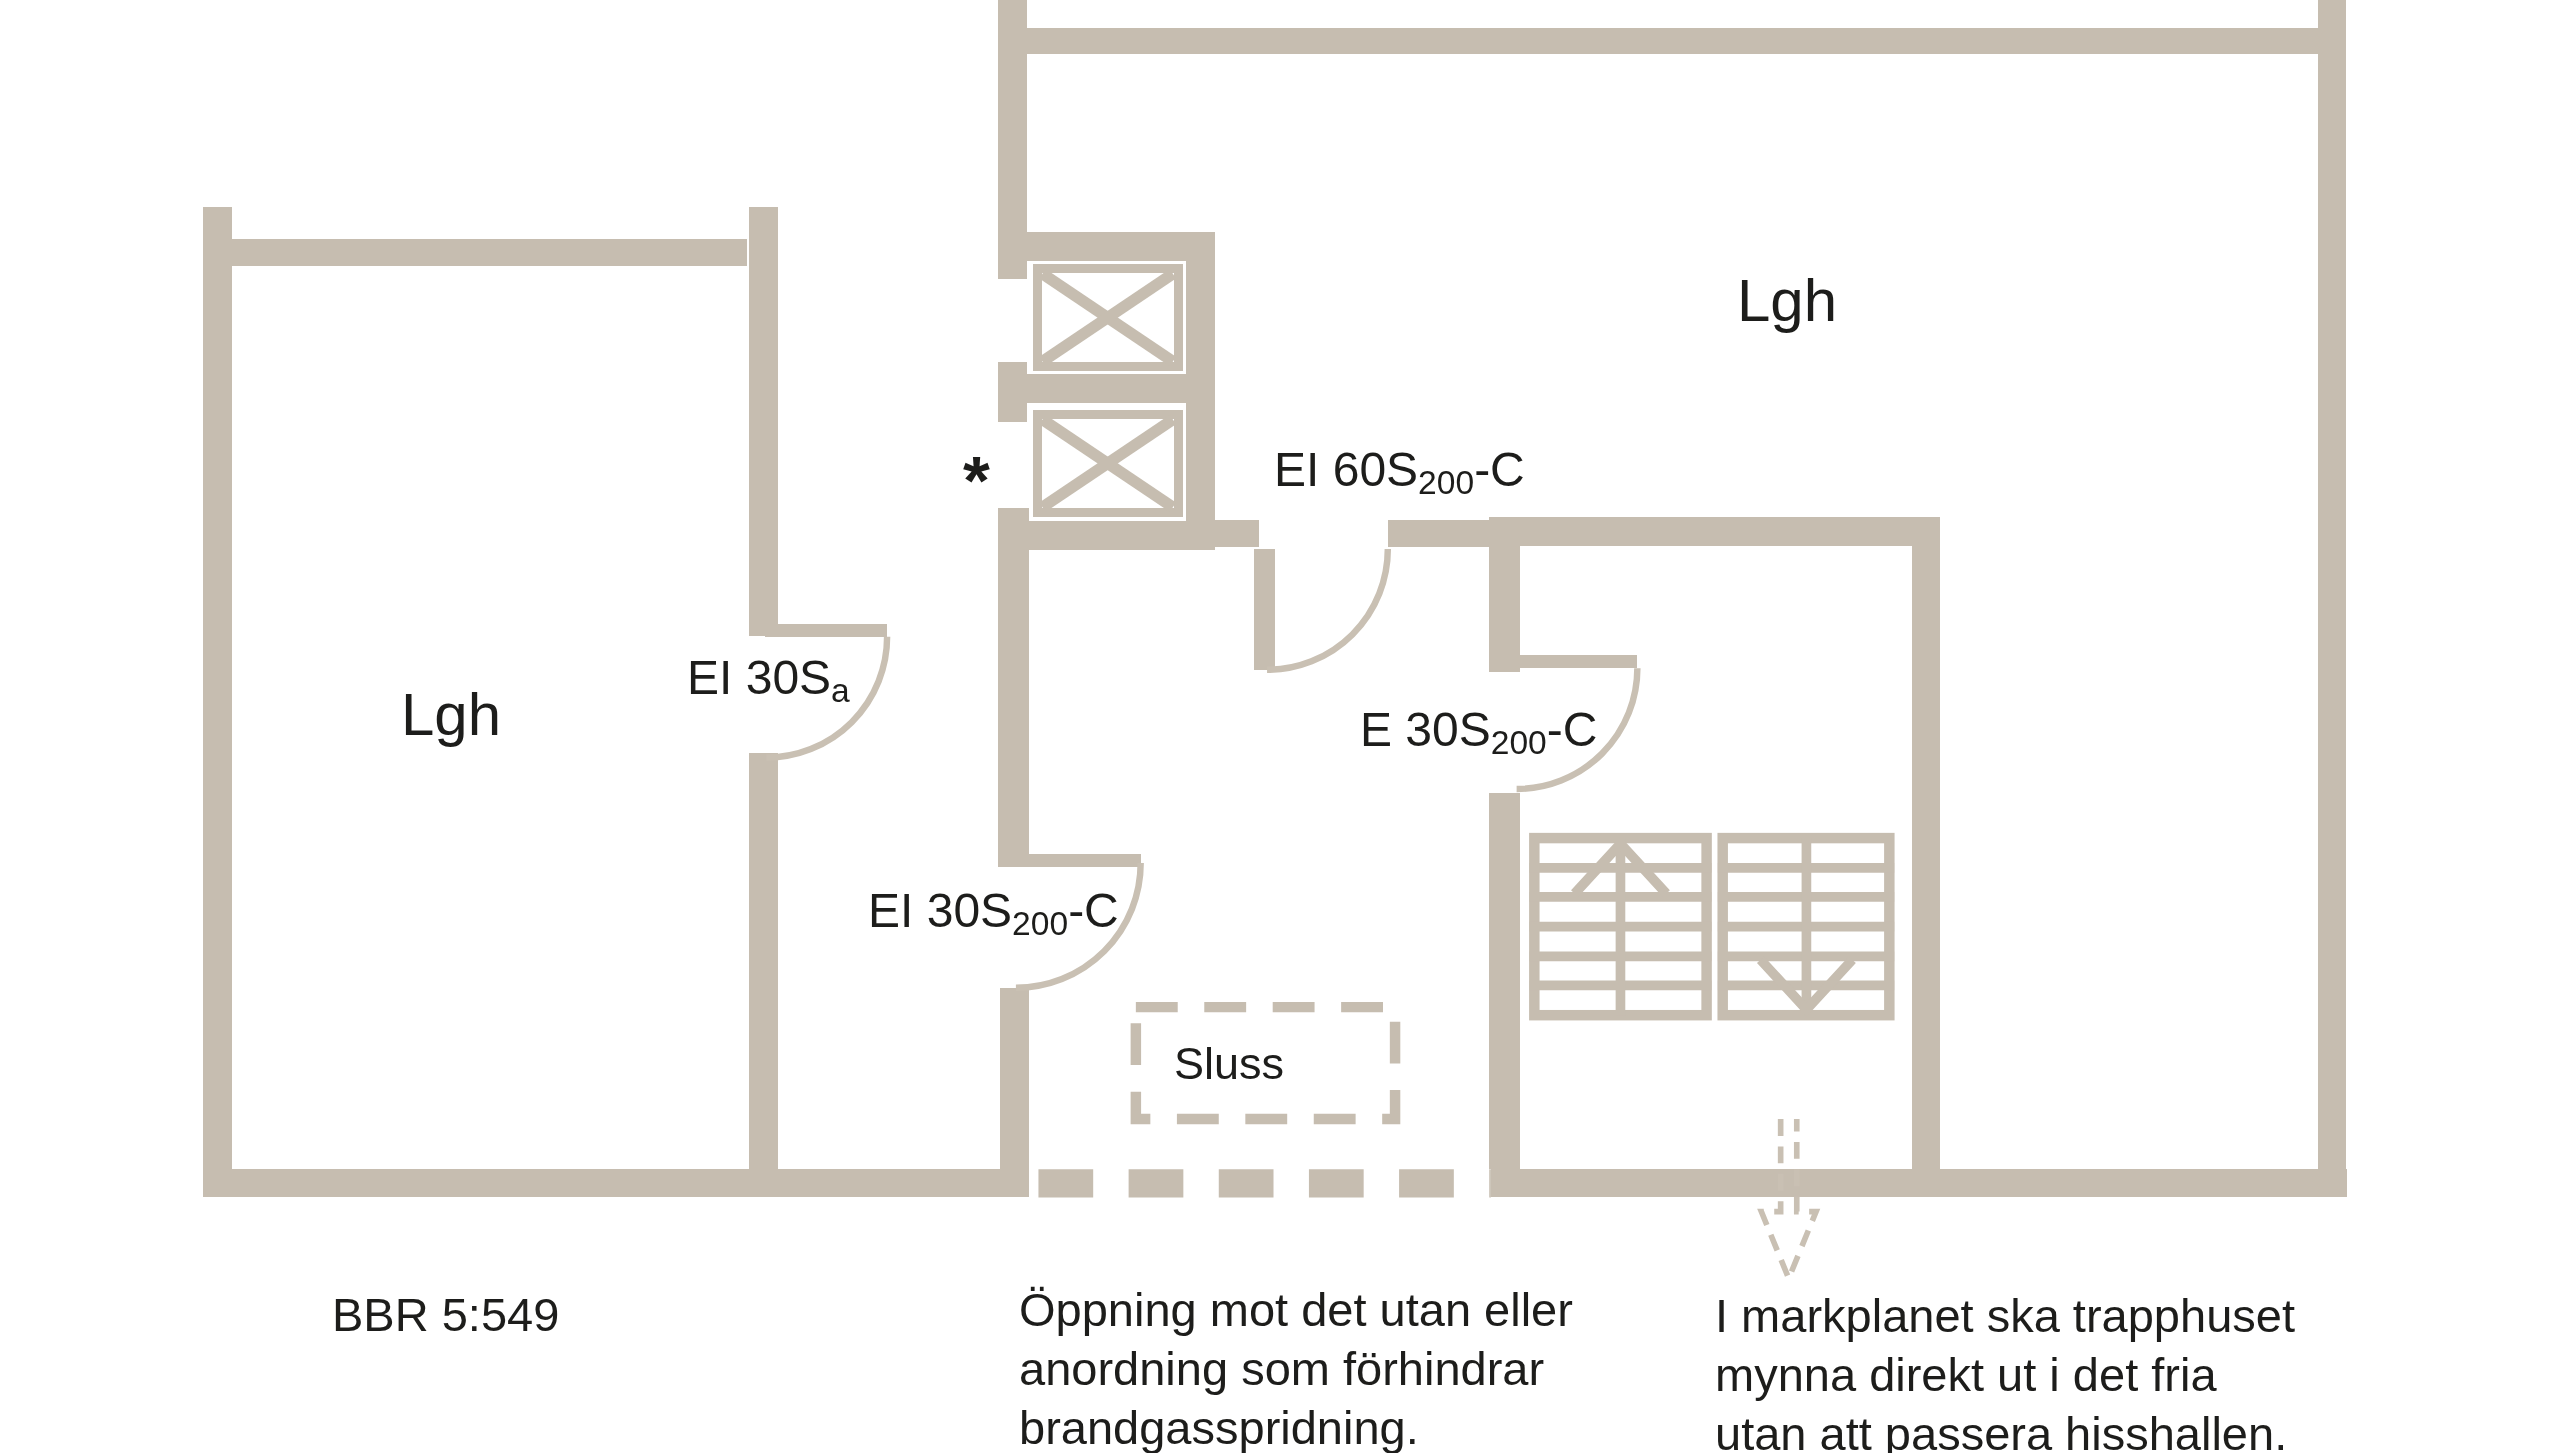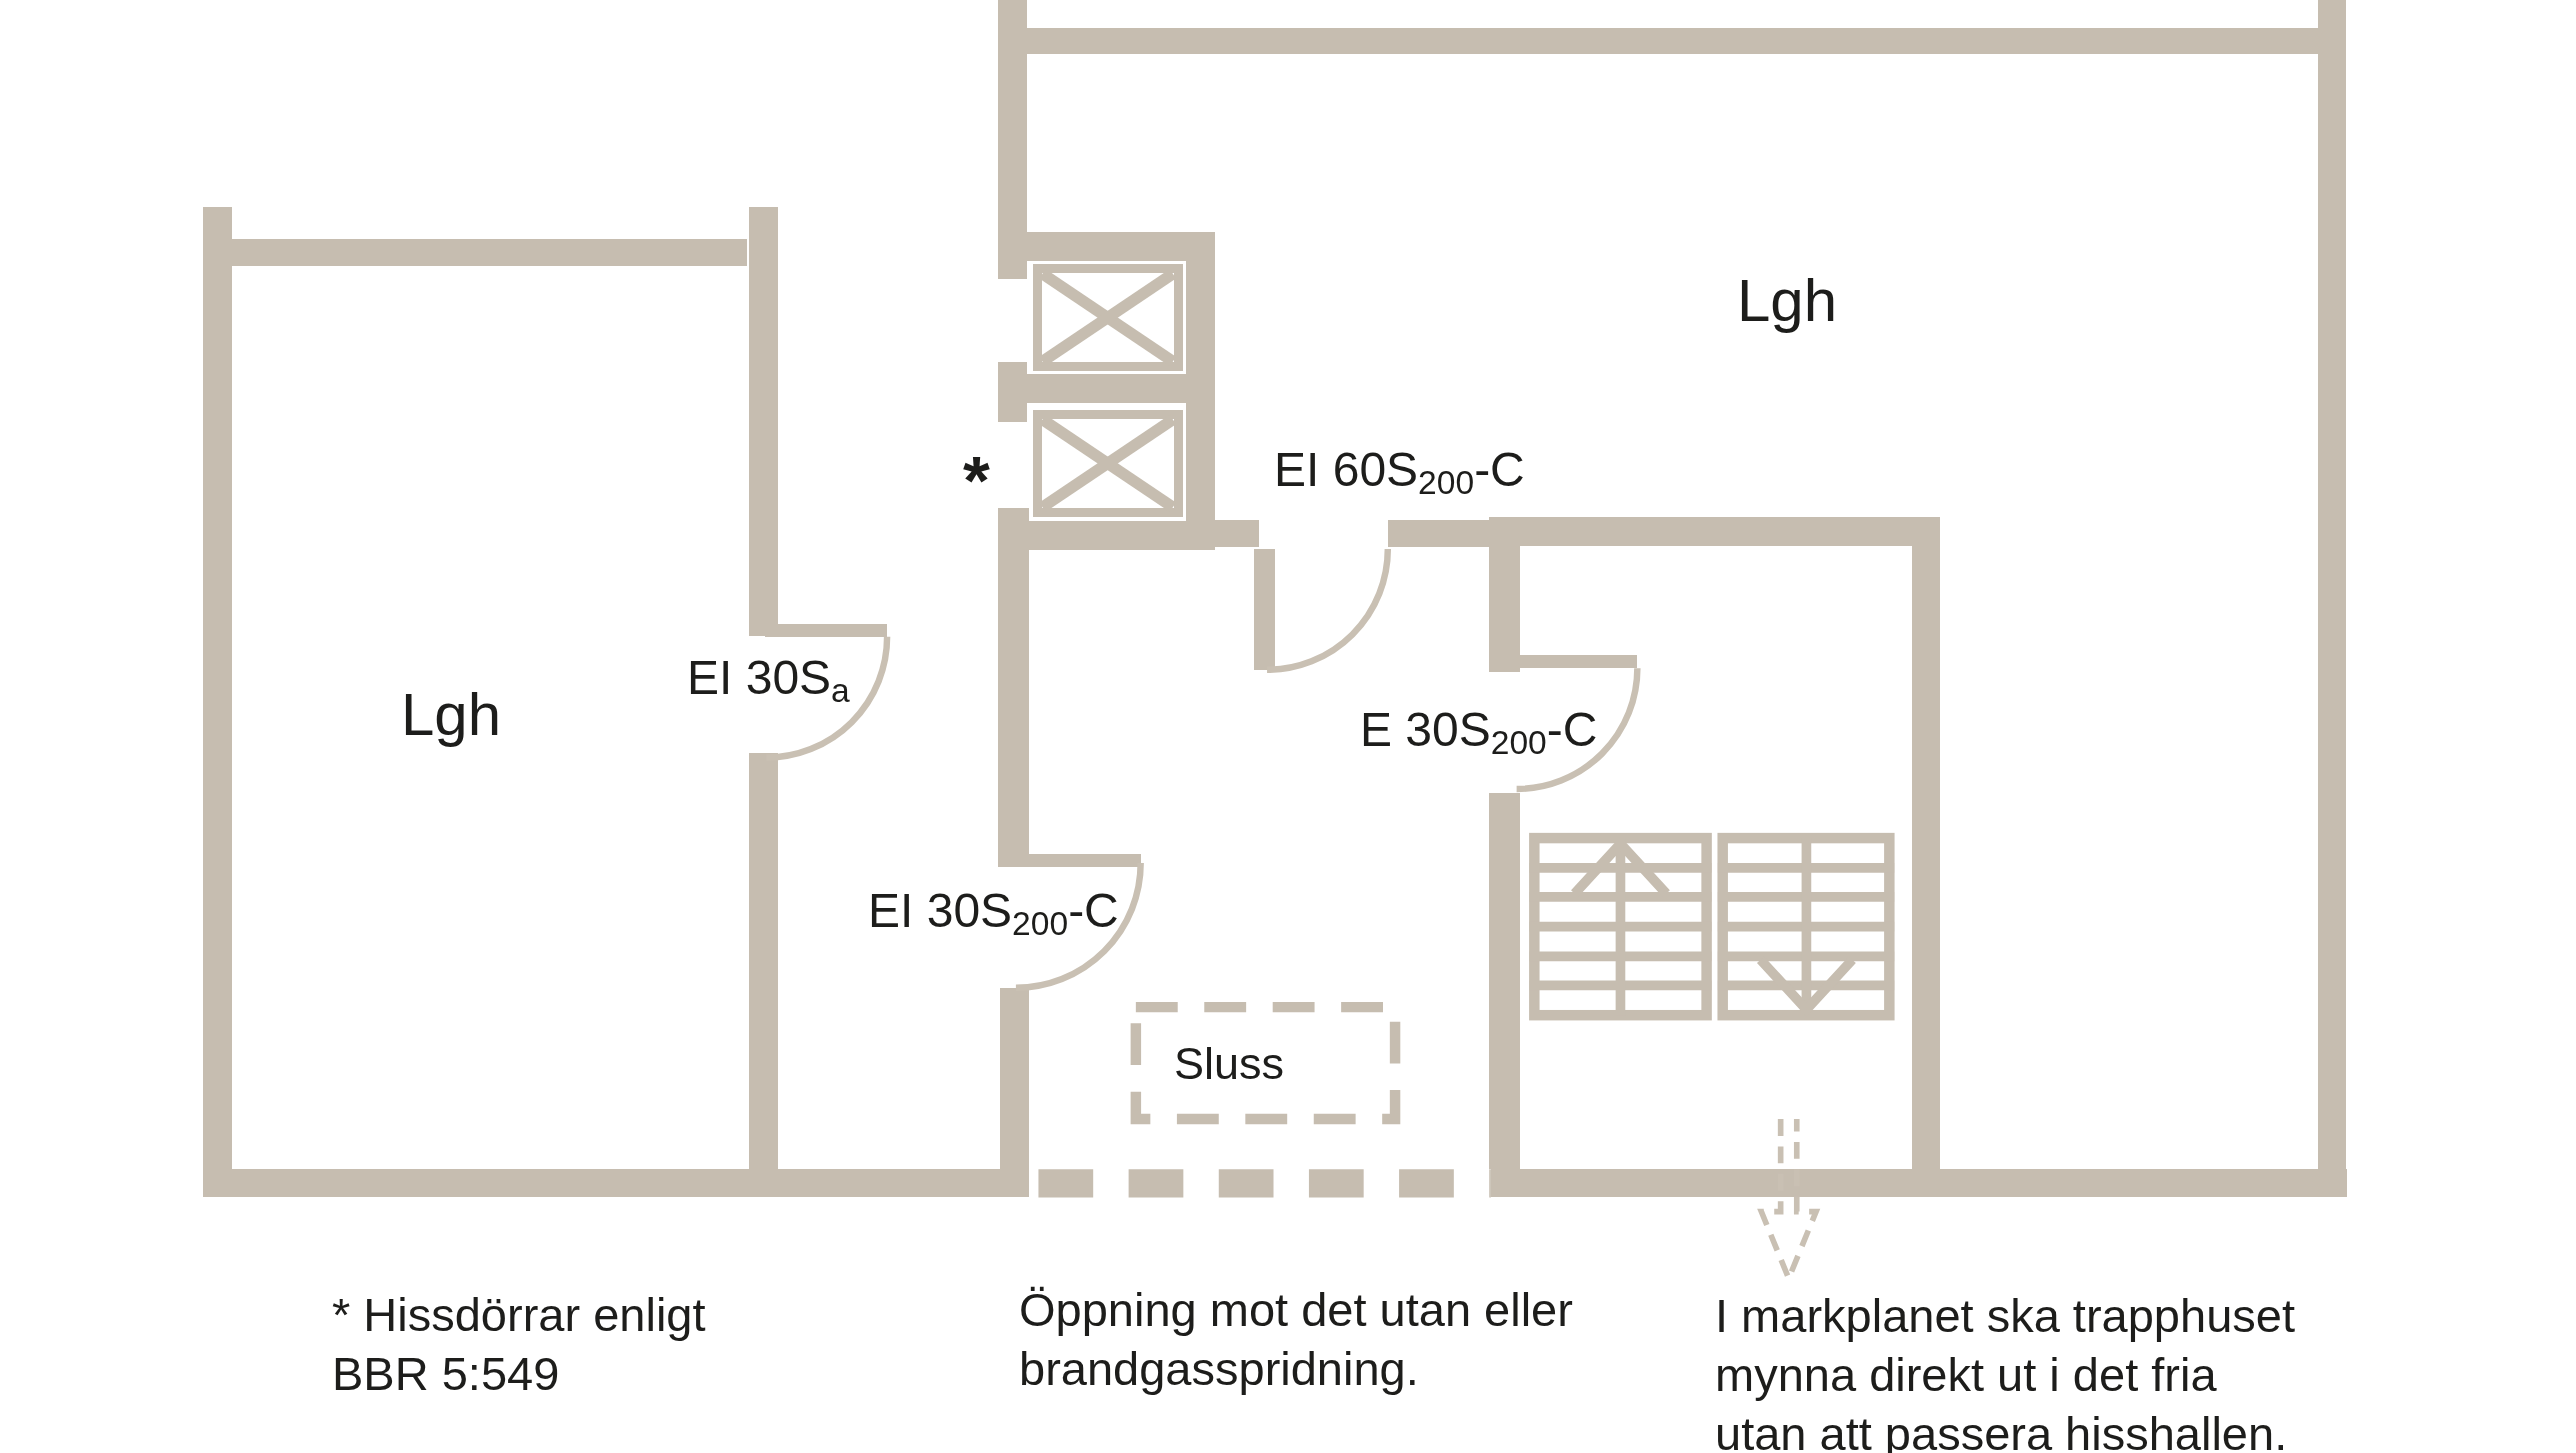--- a/index.html
+++ b/index.html
@@ -132,26 +132,26 @@
 
   <div class="lbl door-label" style="left:1360px; top:702px;">
     <span>E 30S</span><span class="sub">200</span><span>-C</span>
   </div>
 
   <div class="lbl door-label" style="left:868px; top:883px;">
     <span>EI 30S</span><span class="sub">200</span><span>-C</span>
   </div>
 
   <div class="ann" style="left:332px; top:1285px;">
-    <div>* Hissdörrar enligt</div>
     <div>BBR 5:549</div>
   </div>
 
   <div class="ann" style="left:1019px; top:1280px;">
     <div>Öppning mot det utan eller</div>
+    <div>anordning som förhindrar</div>
     <div>brandgasspridning.</div>
   </div>
 
   <div class="ann" style="left:1715px; top:1286px;">
     <div>I markplanet ska trapphuset</div>
     <div>mynna direkt ut i det fria</div>
     <div>utan att passera hisshallen.</div>
   </div>
 
 </div>

